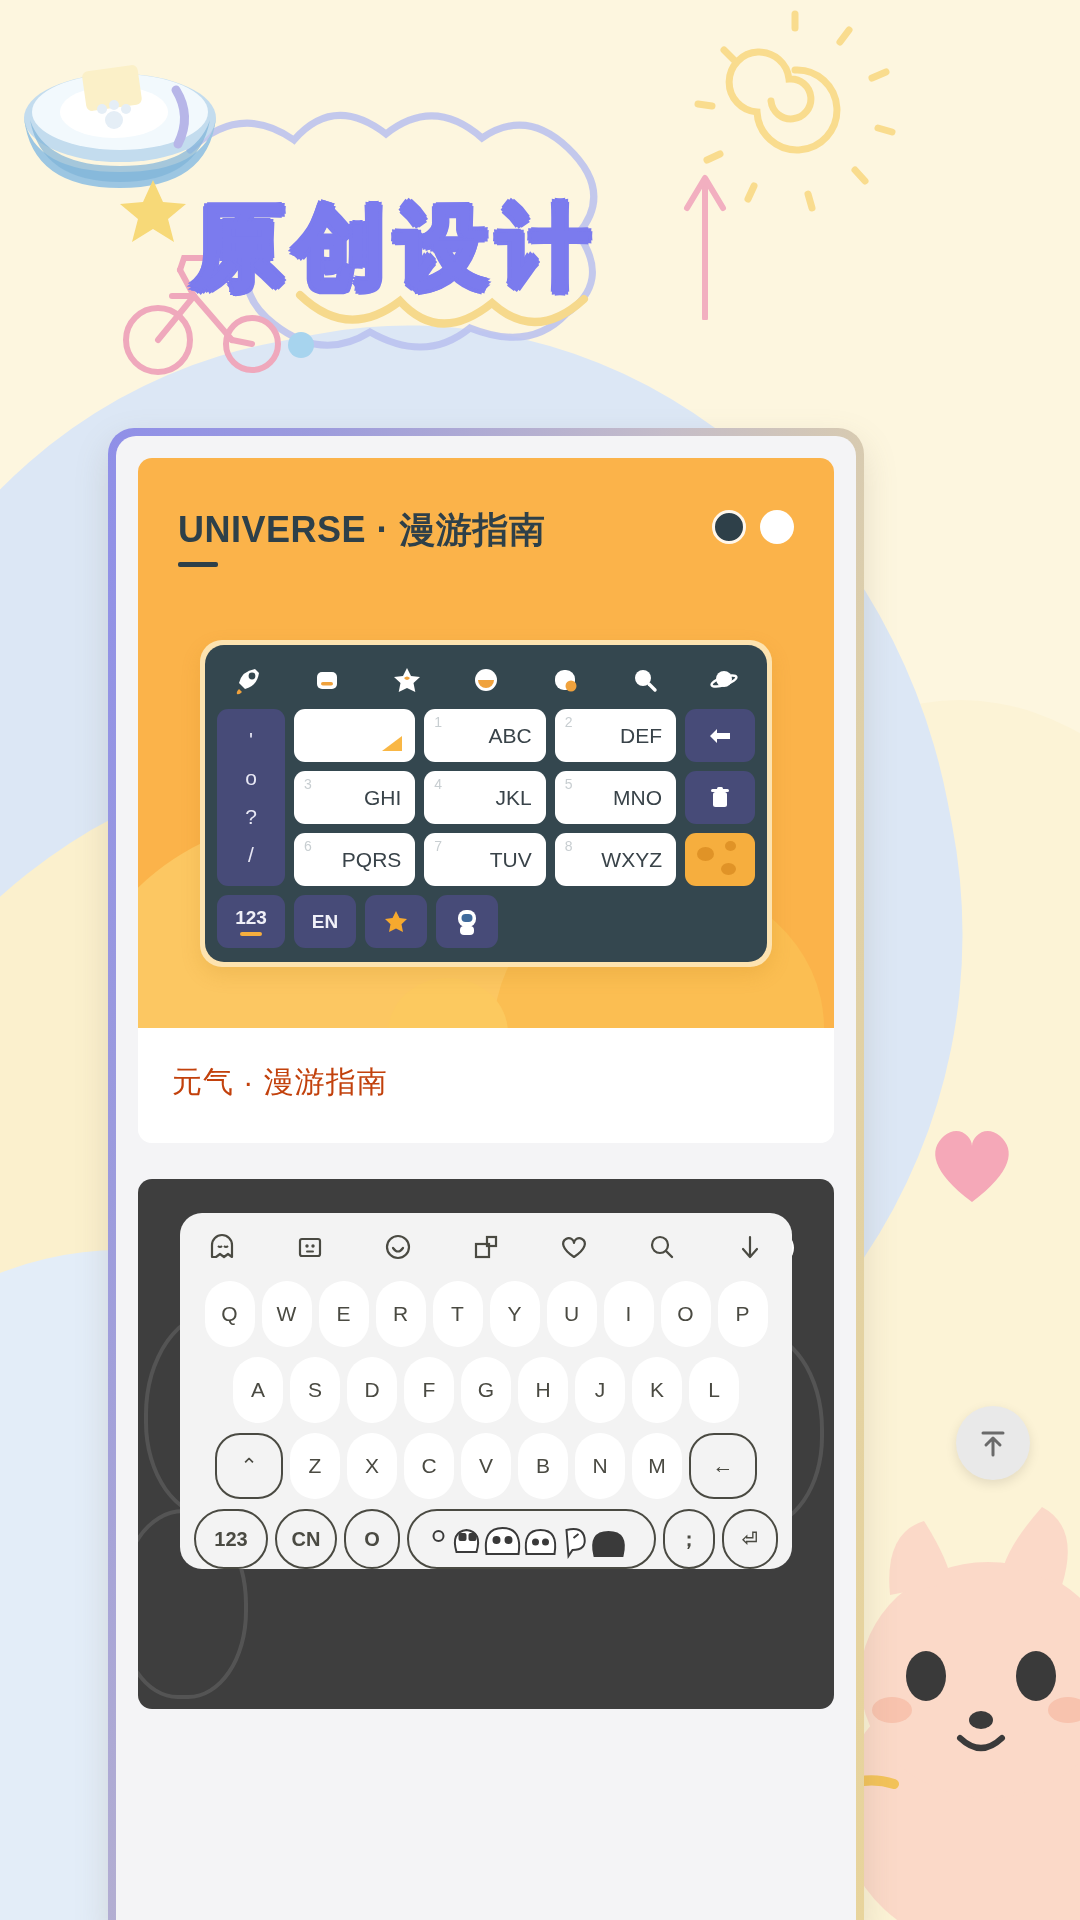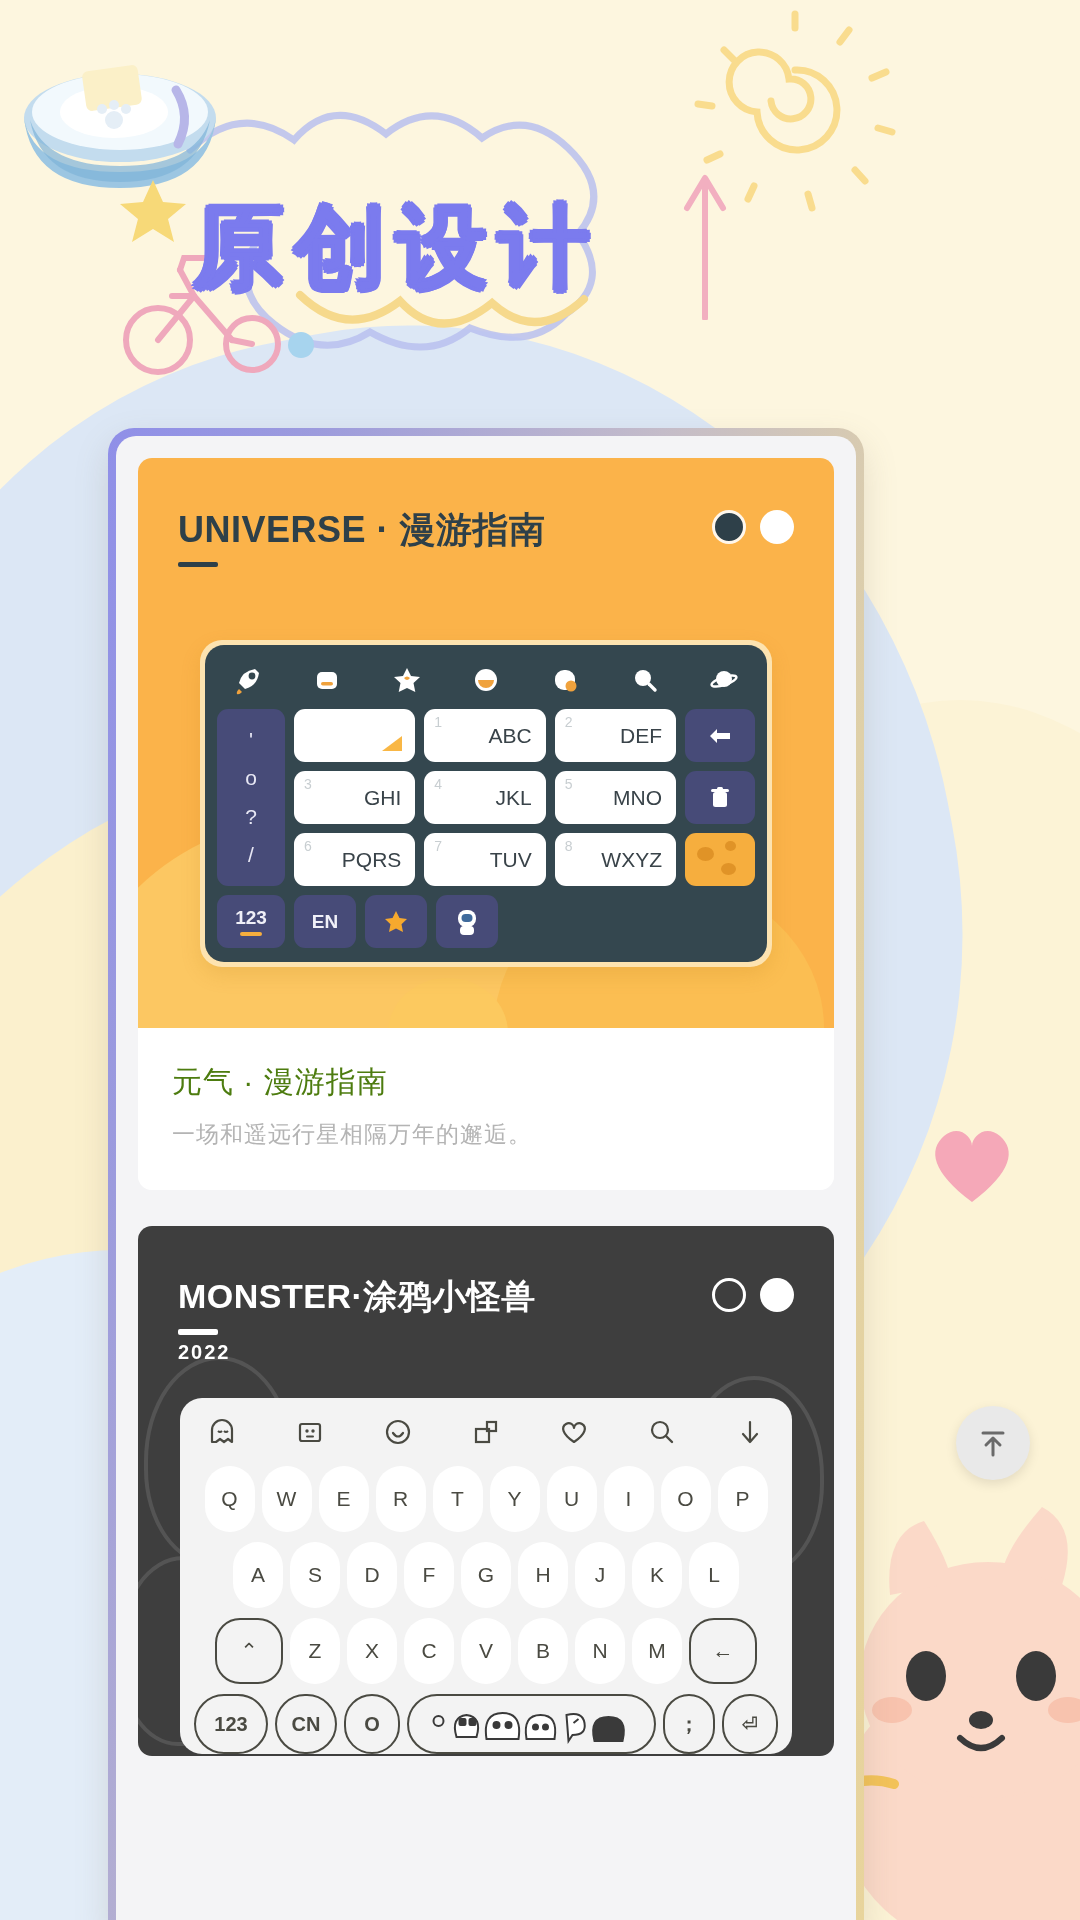--- a/index.html
+++ b/index.html
@@ -45,21 +45,21 @@
 
   
   .cloud { left:180px; top:95px; width:580px; height:270px; }
 
   
   .arrow { left:680px; top:170px; width:50px; height:150px; }
 
   
   .headline {
     position:absolute; left:192px; top:186px;
-    font-size:92px; font-weight:400; letter-spacing:10px;
+    font-size:92px; font-weight:700; letter-spacing:10px;
     color:#7B7BEE;
     font-family:"DejaVu Sans","Liberation Sans",sans-serif;
     text-shadow:
       4px 0 0 #7B7BEE, -4px 0 0 #7B7BEE, 0 4px 0 #7B7BEE, 0 -4px 0 #7B7BEE,
       3px 3px 0 #7B7BEE, -3px 3px 0 #7B7BEE, 3px -3px 0 #7B7BEE, -3px -3px 0 #7B7BEE;
     white-space:nowrap;
   }
 
   
   .phone {
@@ -173,21 +173,21 @@
   .kb-space .sp1 { position:absolute; left:18px; top:26px; width:58px; height:26px; background:#F6A92E; border-radius:50%; }
   .kb-space .sp2 { position:absolute; left:120px; top:30px; width:52px; height:26px; background:#F6A92E; border-radius:50%; }
   .kb-space .sp3 { position:absolute; left:98px; top:4px; width:26px; height:20px; background:#F6A92E; border-radius:50%; }
   .kb-star {
     width:62px; height:53px; background:#474B78; border-radius:11px;
     display:flex; align-items:center; justify-content:center;
   }
 
   
   .card-body { background:#FFFFFF; padding:34px 34px 40px 34px; }
-  .cb-title { font-size:30px; color:#4d7c0f; letter-spacing:1px; }
+  .cb-title { font-size:30px; color:#c2410c; letter-spacing:1px; }
   .cb-desc { font-size:23px; color:#B4B4B4; margin-top:16px; letter-spacing:1px; }
 
   
   .card-monster { background:#3E3E3E; position:relative; min-height:530px; }
   .mon-head { padding:48px 40px 0 40px; position:relative; z-index:3; }
   .mon-title { font-size:34px; font-weight:700; color:#FFFFFF; letter-spacing:.5px; }
   .mon-underline { width:40px; height:6px; background:#FFFFFF; margin:9px 0 6px 0; border-radius:2px; }
   .mon-sub { font-size:20px; font-weight:700; color:#FFFFFF; letter-spacing:2px; }
   .dot-ol { background:transparent; border:3px solid #FFFFFF; }
   .mon-ghost {
@@ -475,34 +475,28 @@
             </svg>
           </div>
         </div>
 
        </div>
       </div>
     </div>
 
     <div class="card-body">
       <div class="cb-title">元气 · 漫游指南</div>
-      <div class="cb-desc">一场和遥远行星相隔万年的邂逅。</div>
     </div>
   </div>
 
   <div class="card card-monster">
     <div class="mon-ghost" style="left:6px;top:130px;width:150px;height:210px;"></div>
     <div class="mon-ghost" style="right:10px;top:150px;width:140px;height:200px;"></div>
     <div class="mon-ghost" style="left:-20px;top:330px;width:130px;height:190px;"></div>
 
-    <div class="mon-head">
-      <div class="mon-title">MONSTER·涂鸦小怪兽</div>
-      <div class="mon-underline"></div>
-      <div class="mon-sub">2022</div>
-    </div>
 
     <div class="dots">
       <div class="dot dot-ol"></div>
       <div class="dot dot-light"></div>
     </div>
 
     <div class="kb-light-wrap">
       <div class="kb-ltools">
         <svg class="ic" viewBox="0 0 32 32">
           <path d="M6 26 V14 a10 10 0 0 1 20 0 v12 l-4 -3 l-4 3 l-4 -3 l-4 3 Z" fill="none" stroke="#4A4A42" stroke-width="2.2" stroke-linejoin="round"></path>

